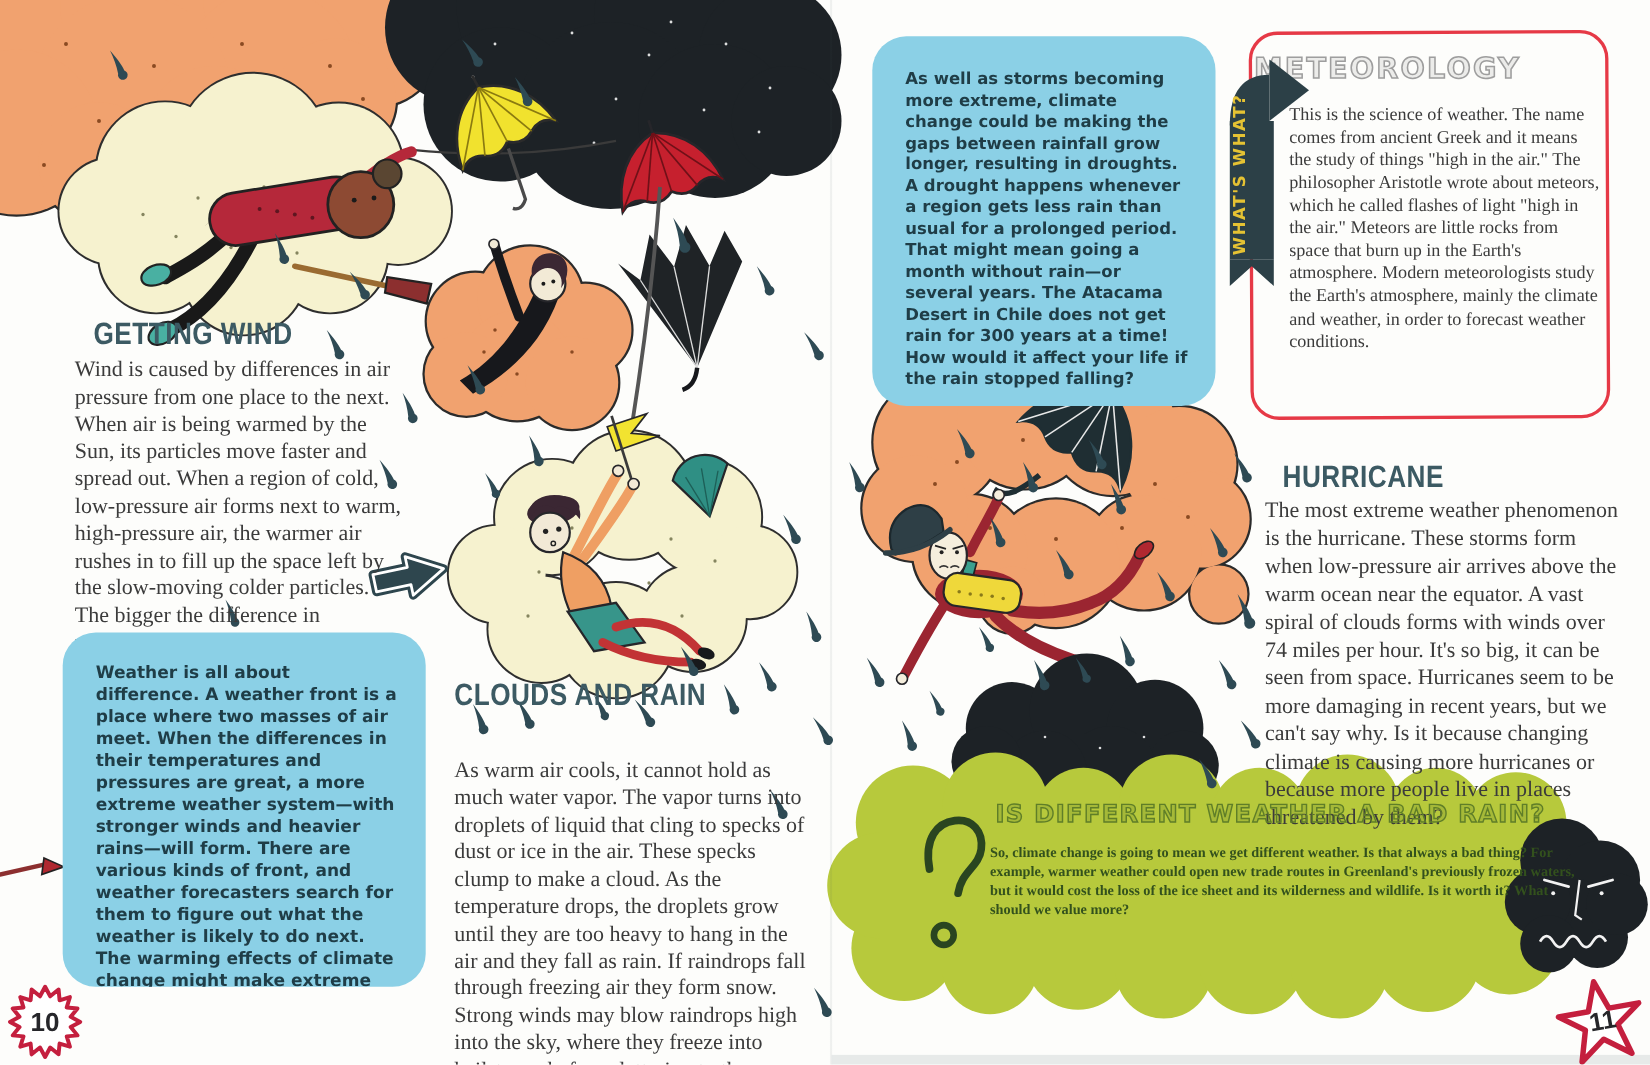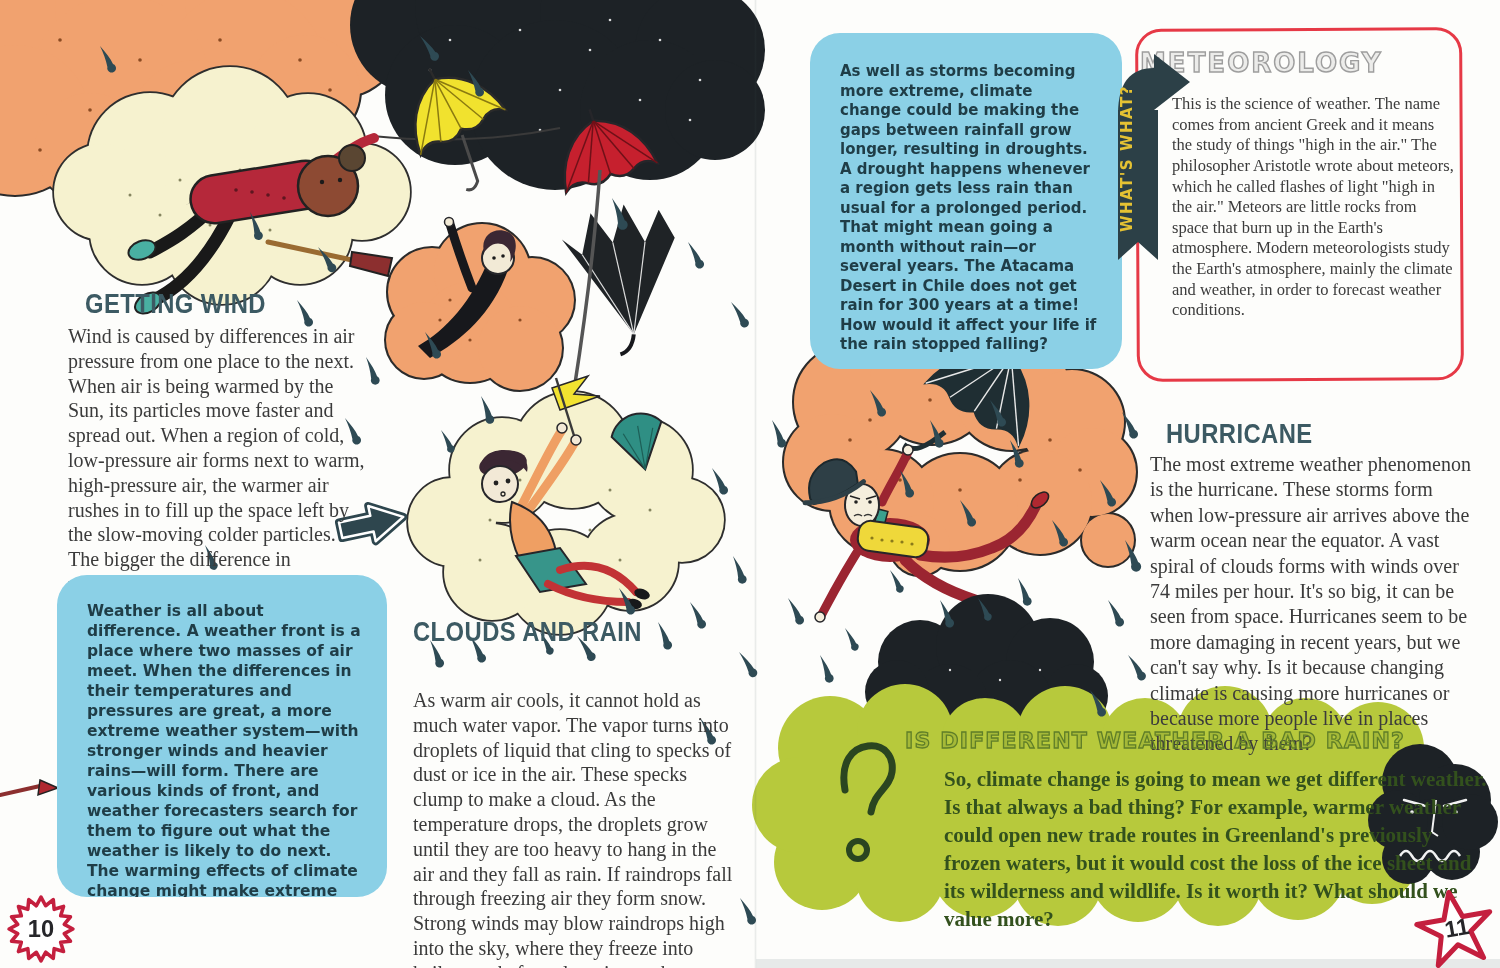--- a/index.html
+++ b/index.html
@@ -13,21 +13,21 @@
          font-family:"Liberation Sans",sans-serif;font-weight:800;color:#3c5a63;
          font-size:28px;letter-spacing:0.5px;white-space:nowrap;}
   .serif-body{font-family:"Liberation Serif",serif;font-size:20px;line-height:1.24;color:#3b3b3b;}
   .round-body{font-family:"DejaVu Sans",sans-serif;font-weight:600;color:#1f3d47;}
   .bluebox{background:#8bd0e6;border-radius:30px;}
   .metbox{border:3.5px solid #e63946;border-radius:26px;background:transparent;transform:rotate(-0.3deg);}
   .outline-grey{font-family:"DejaVu Sans",sans-serif;font-weight:800;font-size:26px;letter-spacing:2px;
         color:rgba(158,158,158,0.18);-webkit-text-stroke:1.4px #9e9e9e;white-space:nowrap;}
   .outline-green{font-family:"DejaVu Sans",sans-serif;font-weight:800;font-size:22px;letter-spacing:1.2px;
         color:rgba(95,126,40,0.2);-webkit-text-stroke:1.3px #5f7e28;white-space:nowrap;}
-  .green-body{font-family:"Liberation Serif",serif;font-weight:700;font-size:21px;line-height:1.33;color:#33511d;margin-left:44px;}
+  .green-body{font-family:"Liberation Serif",serif;font-weight:700;font-size:13px;line-height:1.33;color:#33511d;}
   .ribbon-label{writing-mode:vertical-rl;transform:rotate(180deg);text-align:center;
         font-family:"DejaVu Sans",sans-serif;font-weight:700;font-size:15px;letter-spacing:1.5px;
         color:#e5c233;white-space:nowrap;}
   .gutter{position:absolute;left:754px;top:0;width:3px;height:968px;z-index:2;
         background:linear-gradient(90deg,rgba(0,0,0,0.00),rgba(60,80,80,0.10),rgba(0,0,0,0.00));}
   .bottom-strip{position:absolute;left:756px;top:959px;width:744px;height:9px;background:#d9dedd;opacity:.6;z-index:2;}
   svg text{font-family:"Liberation Sans",sans-serif;}
 </style>
 </head>
 <body>
@@ -477,21 +477,21 @@
 
   <div class="abs z2 bluebox" style="left:57px;top:575px;width:330px;height:322px;overflow:hidden;">
     <div class="round-body" style="margin:27px 26px 0 30px;font-size:15.5px;line-height:1.29;">Weather is all about difference. A weather front is a place where two masses of air meet. When the differences in their temperatures and pressures are great, a more extreme weather system—with stronger winds and heavier rains—will form. There are various kinds of front, and weather forecasters search for them to figure out what the weather is likely to do next. The warming effects of climate change might make extreme weather more frequent.</div>
   </div>
 
   <div class="abs z2" style="left:413px;top:616px;">
     <span class="stamp">CLOUDS AND RAIN</span>
   </div>
   <div class="abs z2 serif-body" style="left:413px;top:688px;width:320px;">As warm air cools, it cannot hold as much water vapor. The vapor turns into droplets of liquid that cling to specks of dust or ice in the air. These specks clump to make a cloud. As the temperature drops, the droplets grow until they are too heavy to hang in the air and they fall as rain. If raindrops fall through freezing air they form snow. Strong winds may blow raindrops high into the sky, where they freeze into hailstones before clattering to the ground.</div>
 
-  <div class="abs z2 bluebox" style="left:810px;top:33px;width:312px;height:336px;overflow:hidden;">
+  <div class="abs z2 bluebox" style="left:793px;top:33px;width:312px;height:336px;overflow:hidden;border-radius:31px;">
     <div class="round-body" style="margin:29px 24px 0 30px;font-size:15px;line-height:1.3;">As well as storms becoming more extreme, climate change could be making the gaps between rainfall grow longer, resulting in droughts. A drought happens whenever a region gets less rain than usual for a prolonged period. That might mean going a month without rain—or several years. The Atacama Desert in Chile does not get rain for 300 years at a time! How would it affect your life if the rain stopped falling?</div>
   </div>
 
   <div class="abs z2 metbox" style="left:1136px;top:28px;width:321px;height:347px;"></div>
   <div class="abs z2 outline-grey" style="left:1140px;top:48px;">METEOROLOGY</div>
   <div class="abs z2 serif-body" style="left:1172px;top:94px;width:282px;font-size:16.5px;line-height:1.25;">This is the science of weather. The name comes from ancient Greek and it means the study of things "high in the air." The philosopher Aristotle wrote about meteors, which he called flashes of light "high in the air." Meteors are little rocks from space that burn up in the Earth's atmosphere. Modern meteorologists study the Earth's atmosphere, mainly the climate and weather, in order to forecast weather conditions.</div>
 
   <svg class="abs z3" style="left:1114px;top:52px;" width="100" height="215" viewBox="0 0 100 215">
     <path d="M4,62 Q4,16 40,16 L40,62 Z" fill="#2c4047"></path>
     <rect x="4" y="58" width="40" height="126" fill="#2c4047"></rect>

